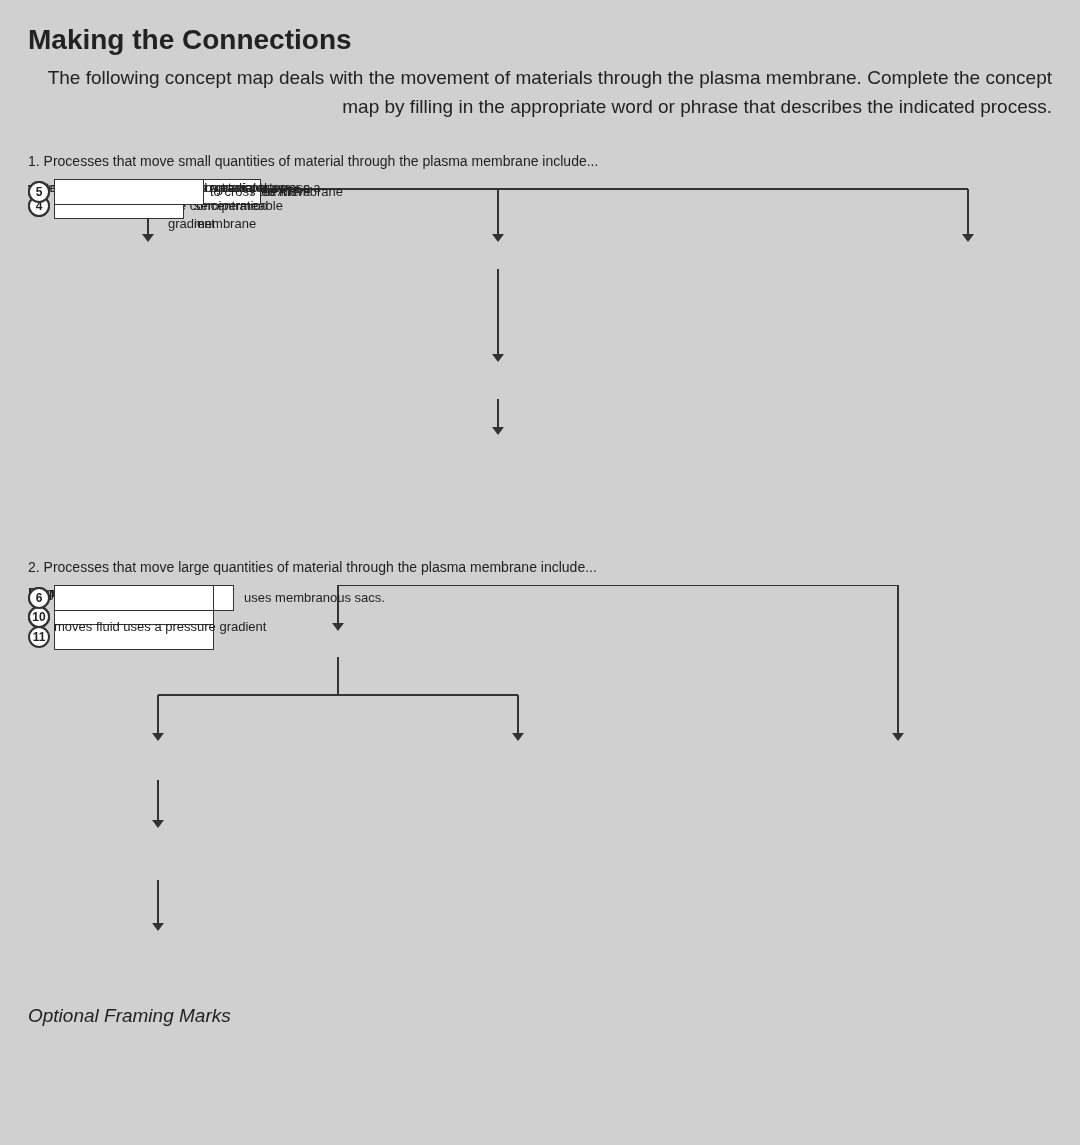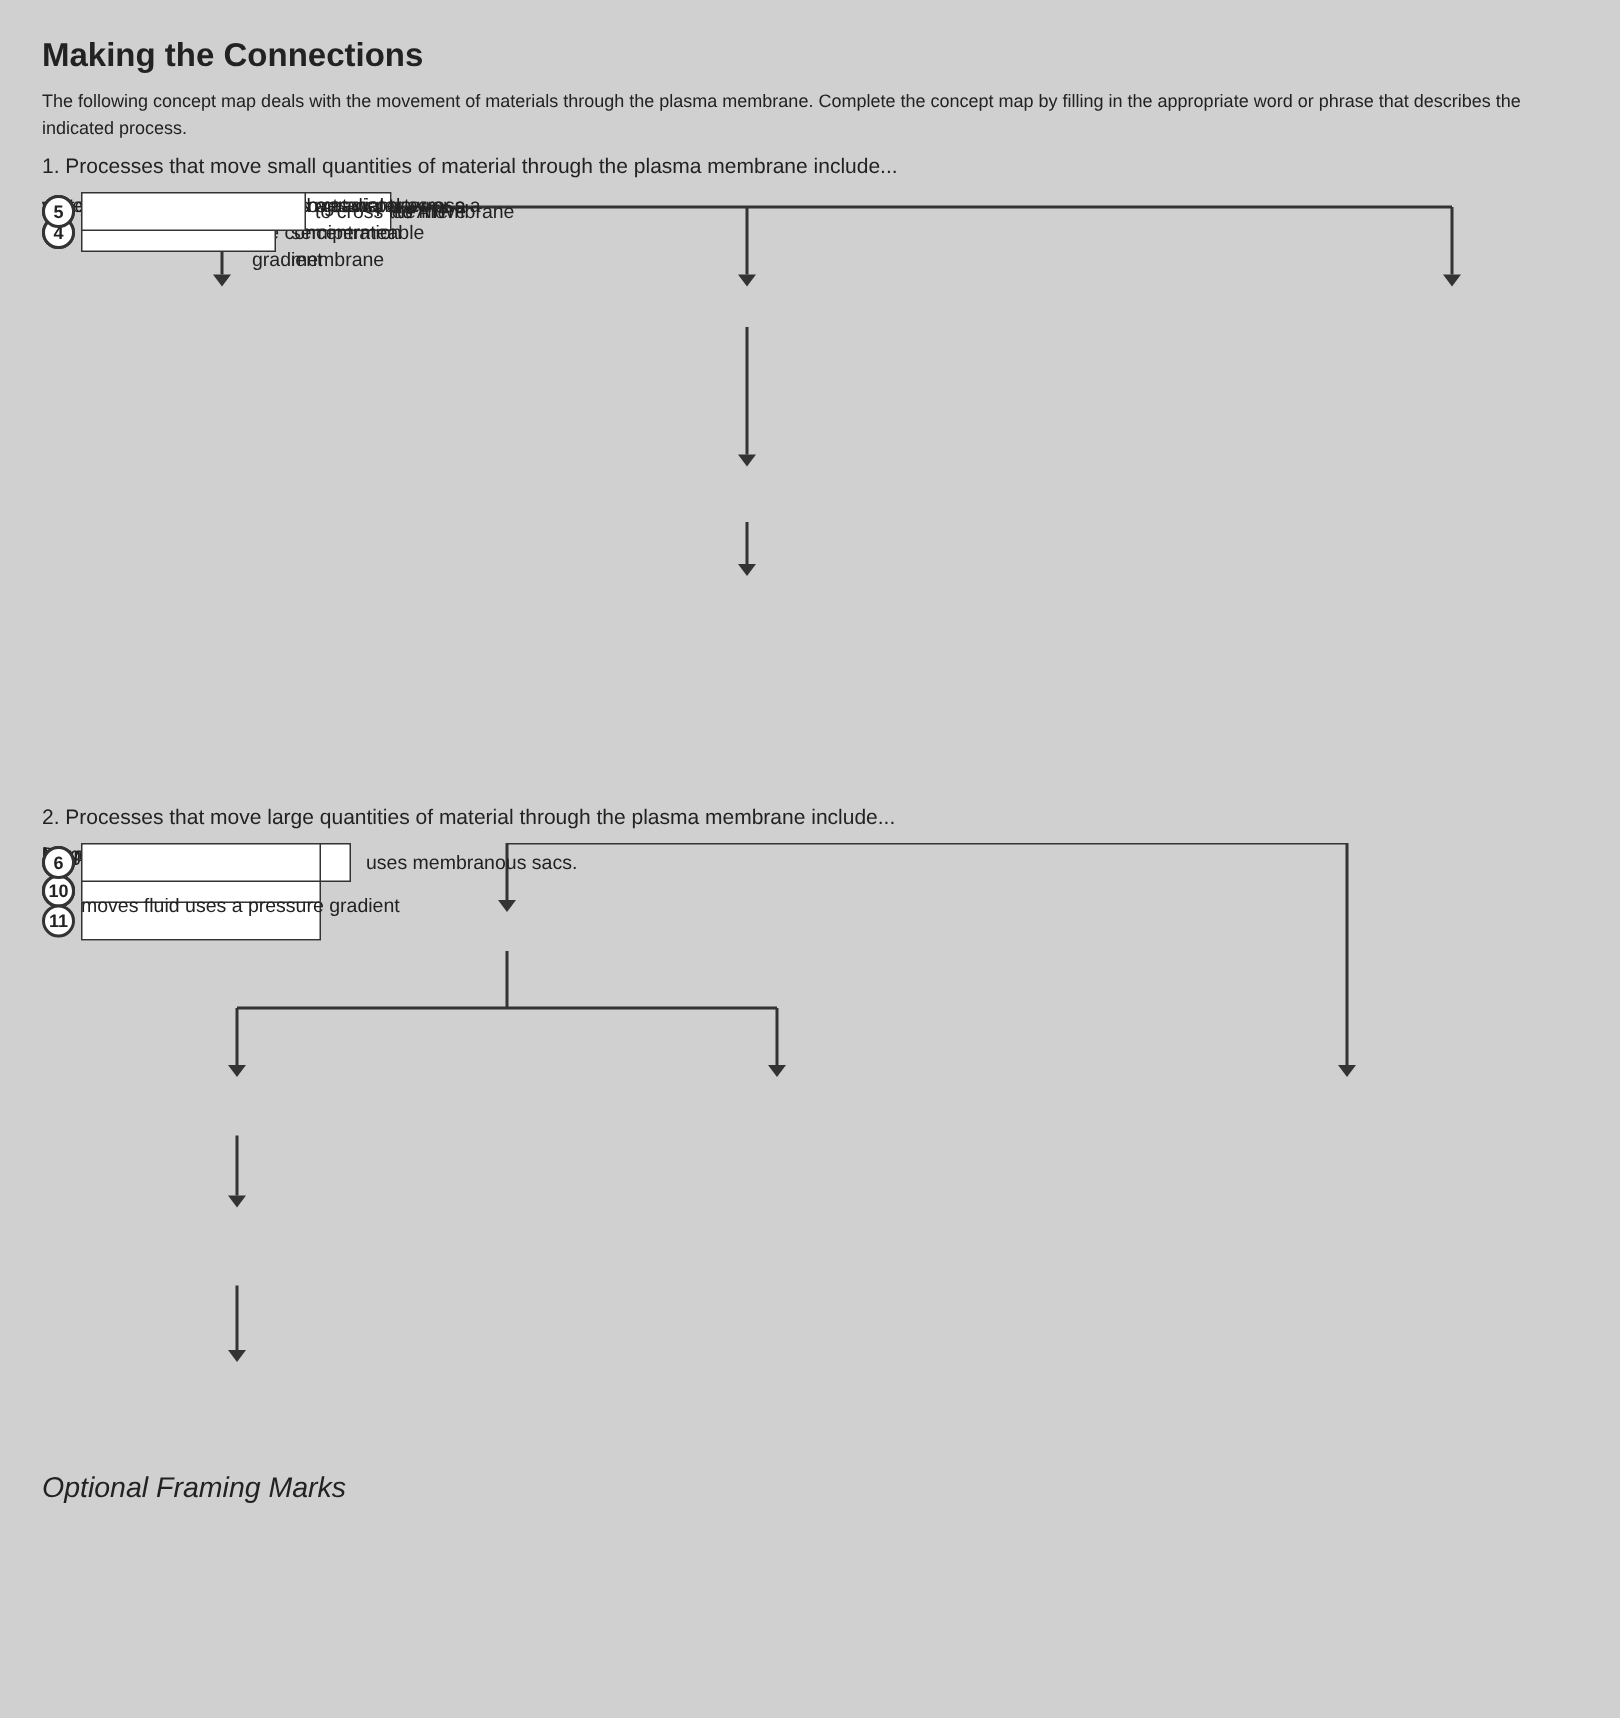--- a/index.html
+++ b/index.html
@@ -6,28 +6,29 @@
     body {
       background: #d0d0d0;
       font-family: Arial, sans-serif;
       font-size: 14px;
       color: #222;
       padding: 24px 28px;
       width: 1080px;
       min-height: 1145px;
     }
     h1 {
-      font-size: 22px;
+      font-size: 28px;
       font-weight: bold;
       margin-bottom: 8px;
     }
     .intro {
-      font-size: 12px;
-      margin-bottom: 8px;
+      font-size: 19px;
+      margin-bottom: 32px;
       line-height: 1.5;
+      text-align: right;
     }
     .section-label {
       font-size: 14px;
       margin-bottom: 10px;
     }
     
     .answer-box {
       display: inline-block;
       border: 1.5px solid #333;
       background: white;
@@ -132,21 +133,21 @@
     <span class="node-text">water-soluble substances need a transporter or a</span>
   </div>
 
   <div style="position:absolute;top:255;left:370;display:flex;align-items:center;gap:4px;">
     <span class="circle">5</span>
     <div class="answer-box" style="min-width:150px;"></div>
     <span class="node-text" style="margin-left:2px;">to cross the membrane</span>
   </div>
 </div>
 
-<p class="section-label" style="margin-top:28px;">2. Processes that move large quantities of material through the plasma membrane include...</p>
+<p class="section-label" style="margin-top:0;">2. Processes that move large quantities of material through the plasma membrane include...</p>
 
 <div class="map2">
   <svg width="1030" height="420" style="position:absolute;top:0;left:0;pointer-events:none;">
 
     <line x1="310" y1="0" x2="310" y2="38" stroke="#333" stroke-width="2"></line>
     <polygon points="304,38 316,38 310,46" fill="#333"></polygon>
 
     <line x1="310" y1="0" x2="870" y2="0" stroke="#333" stroke-width="2"></line>
 
     <line x1="310" y1="72" x2="310" y2="110" stroke="#333" stroke-width="2"></line>

